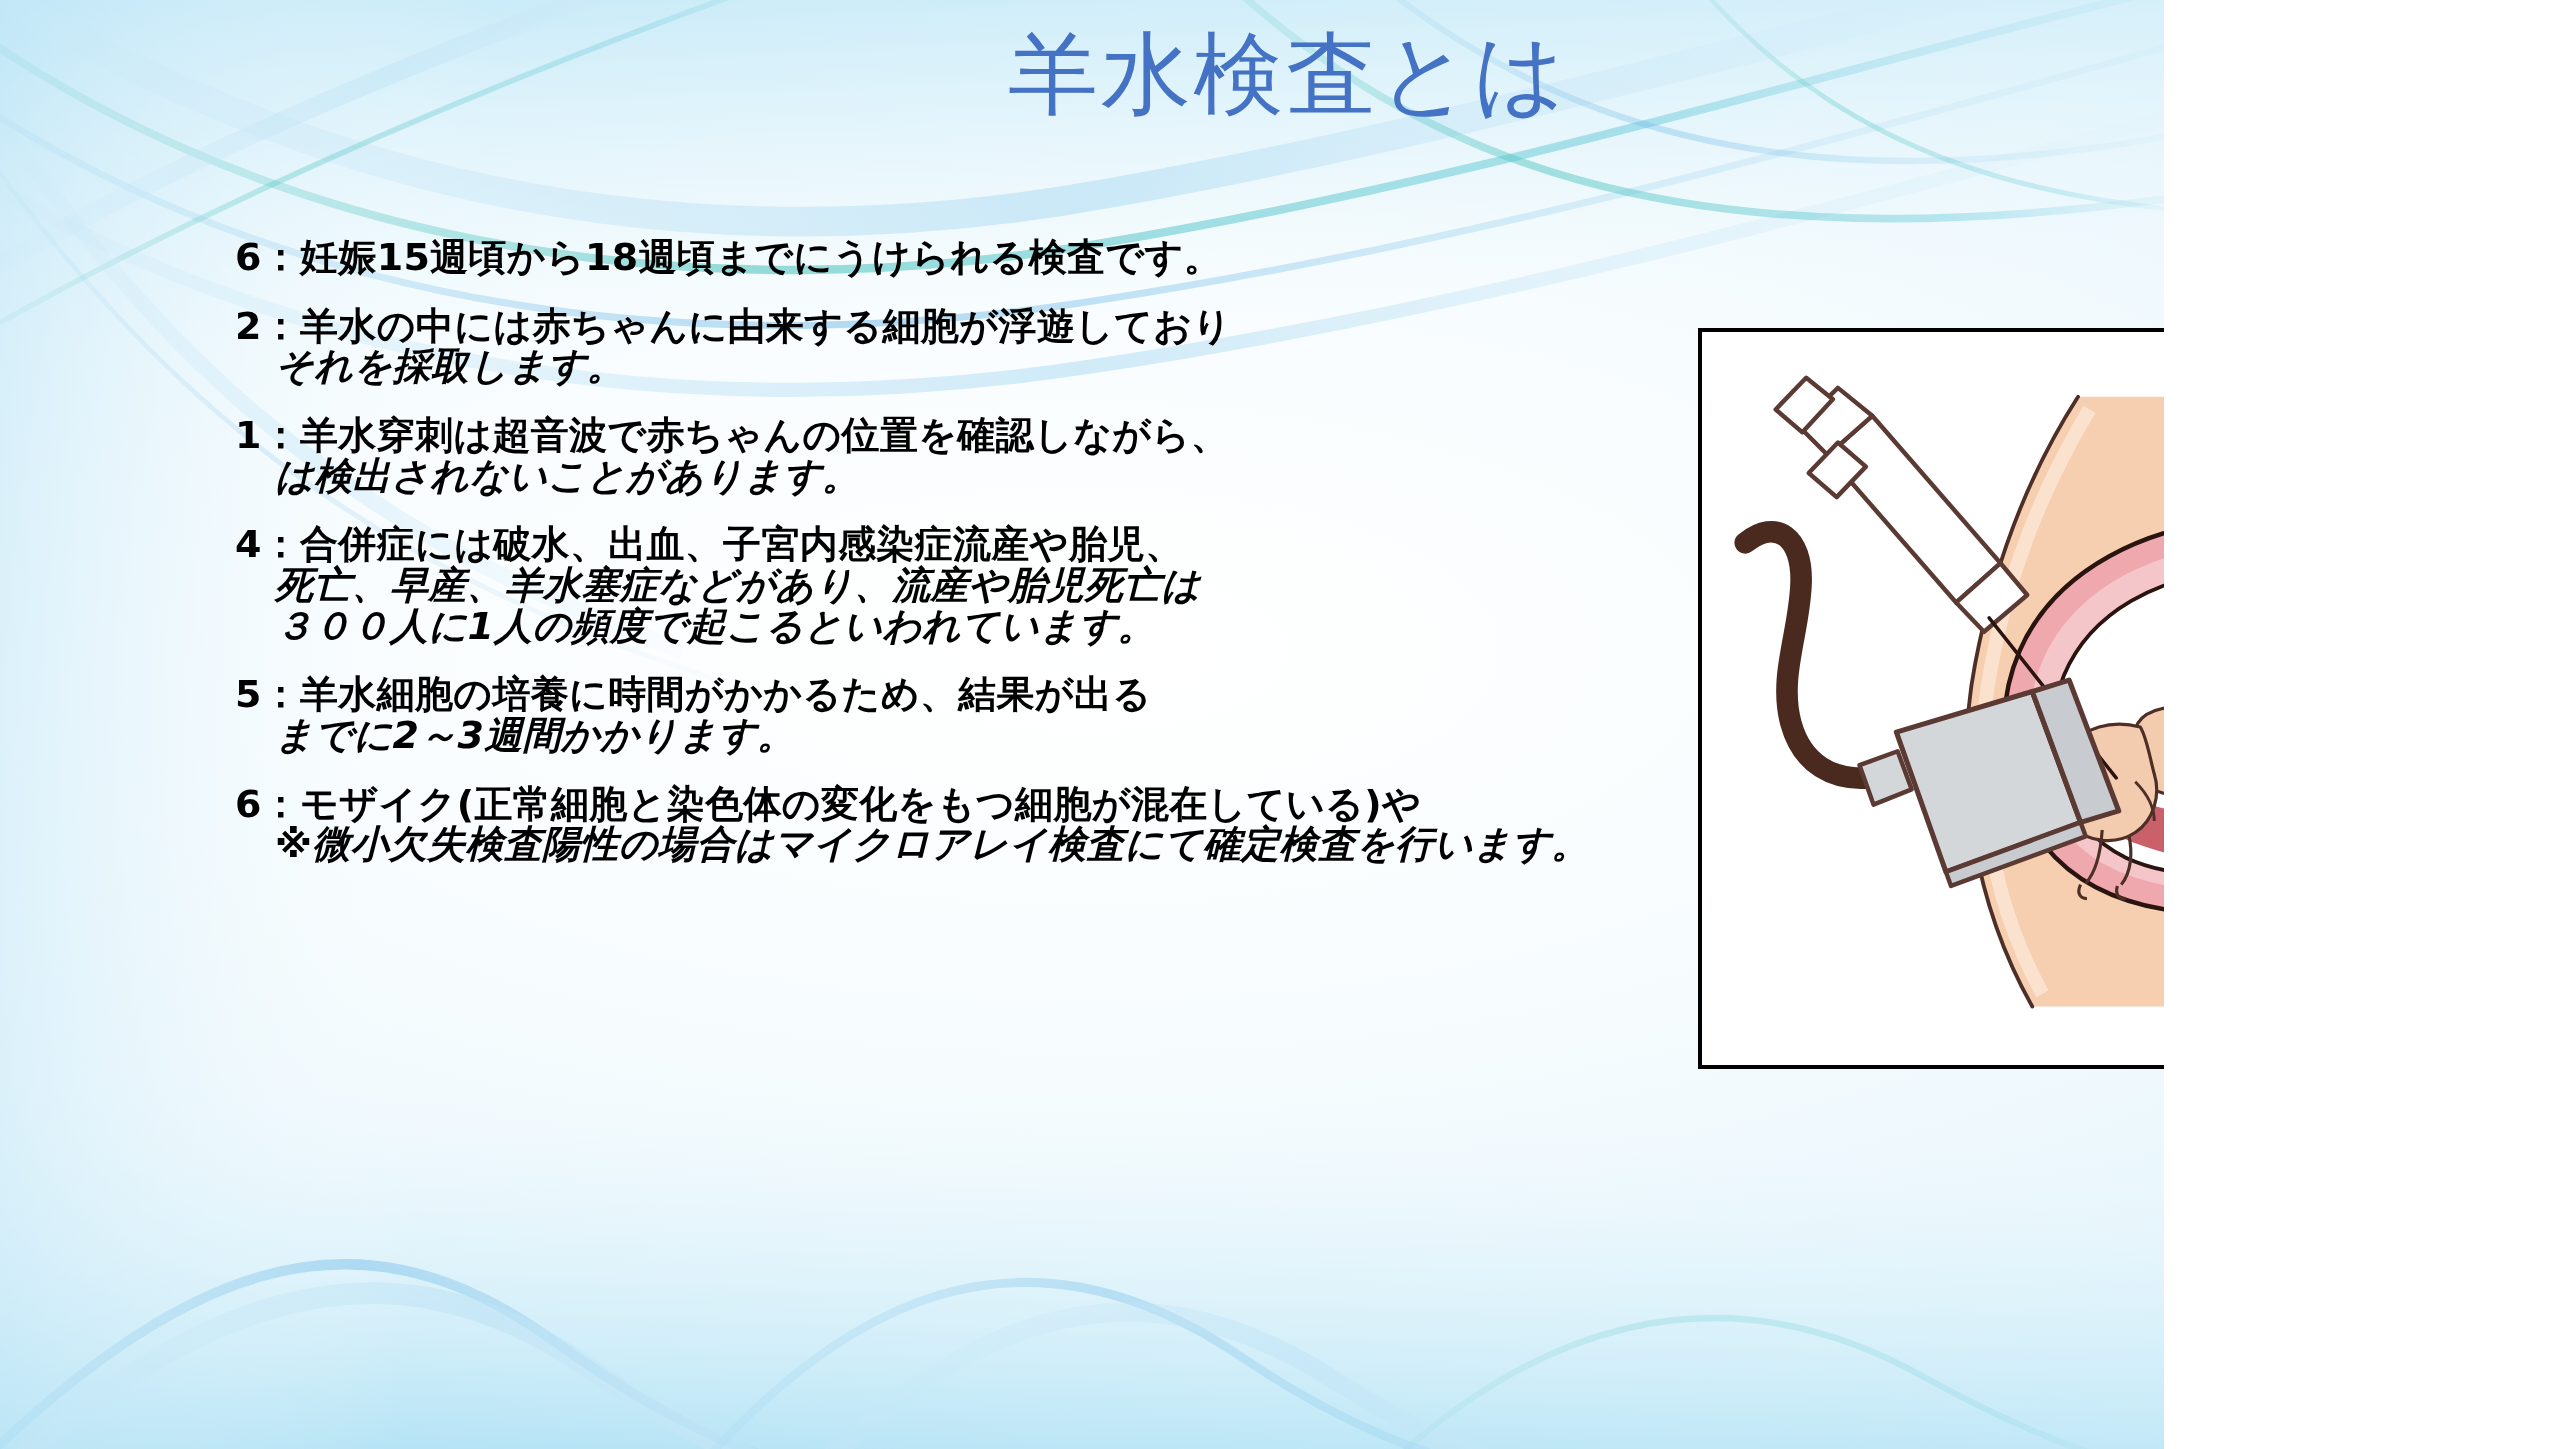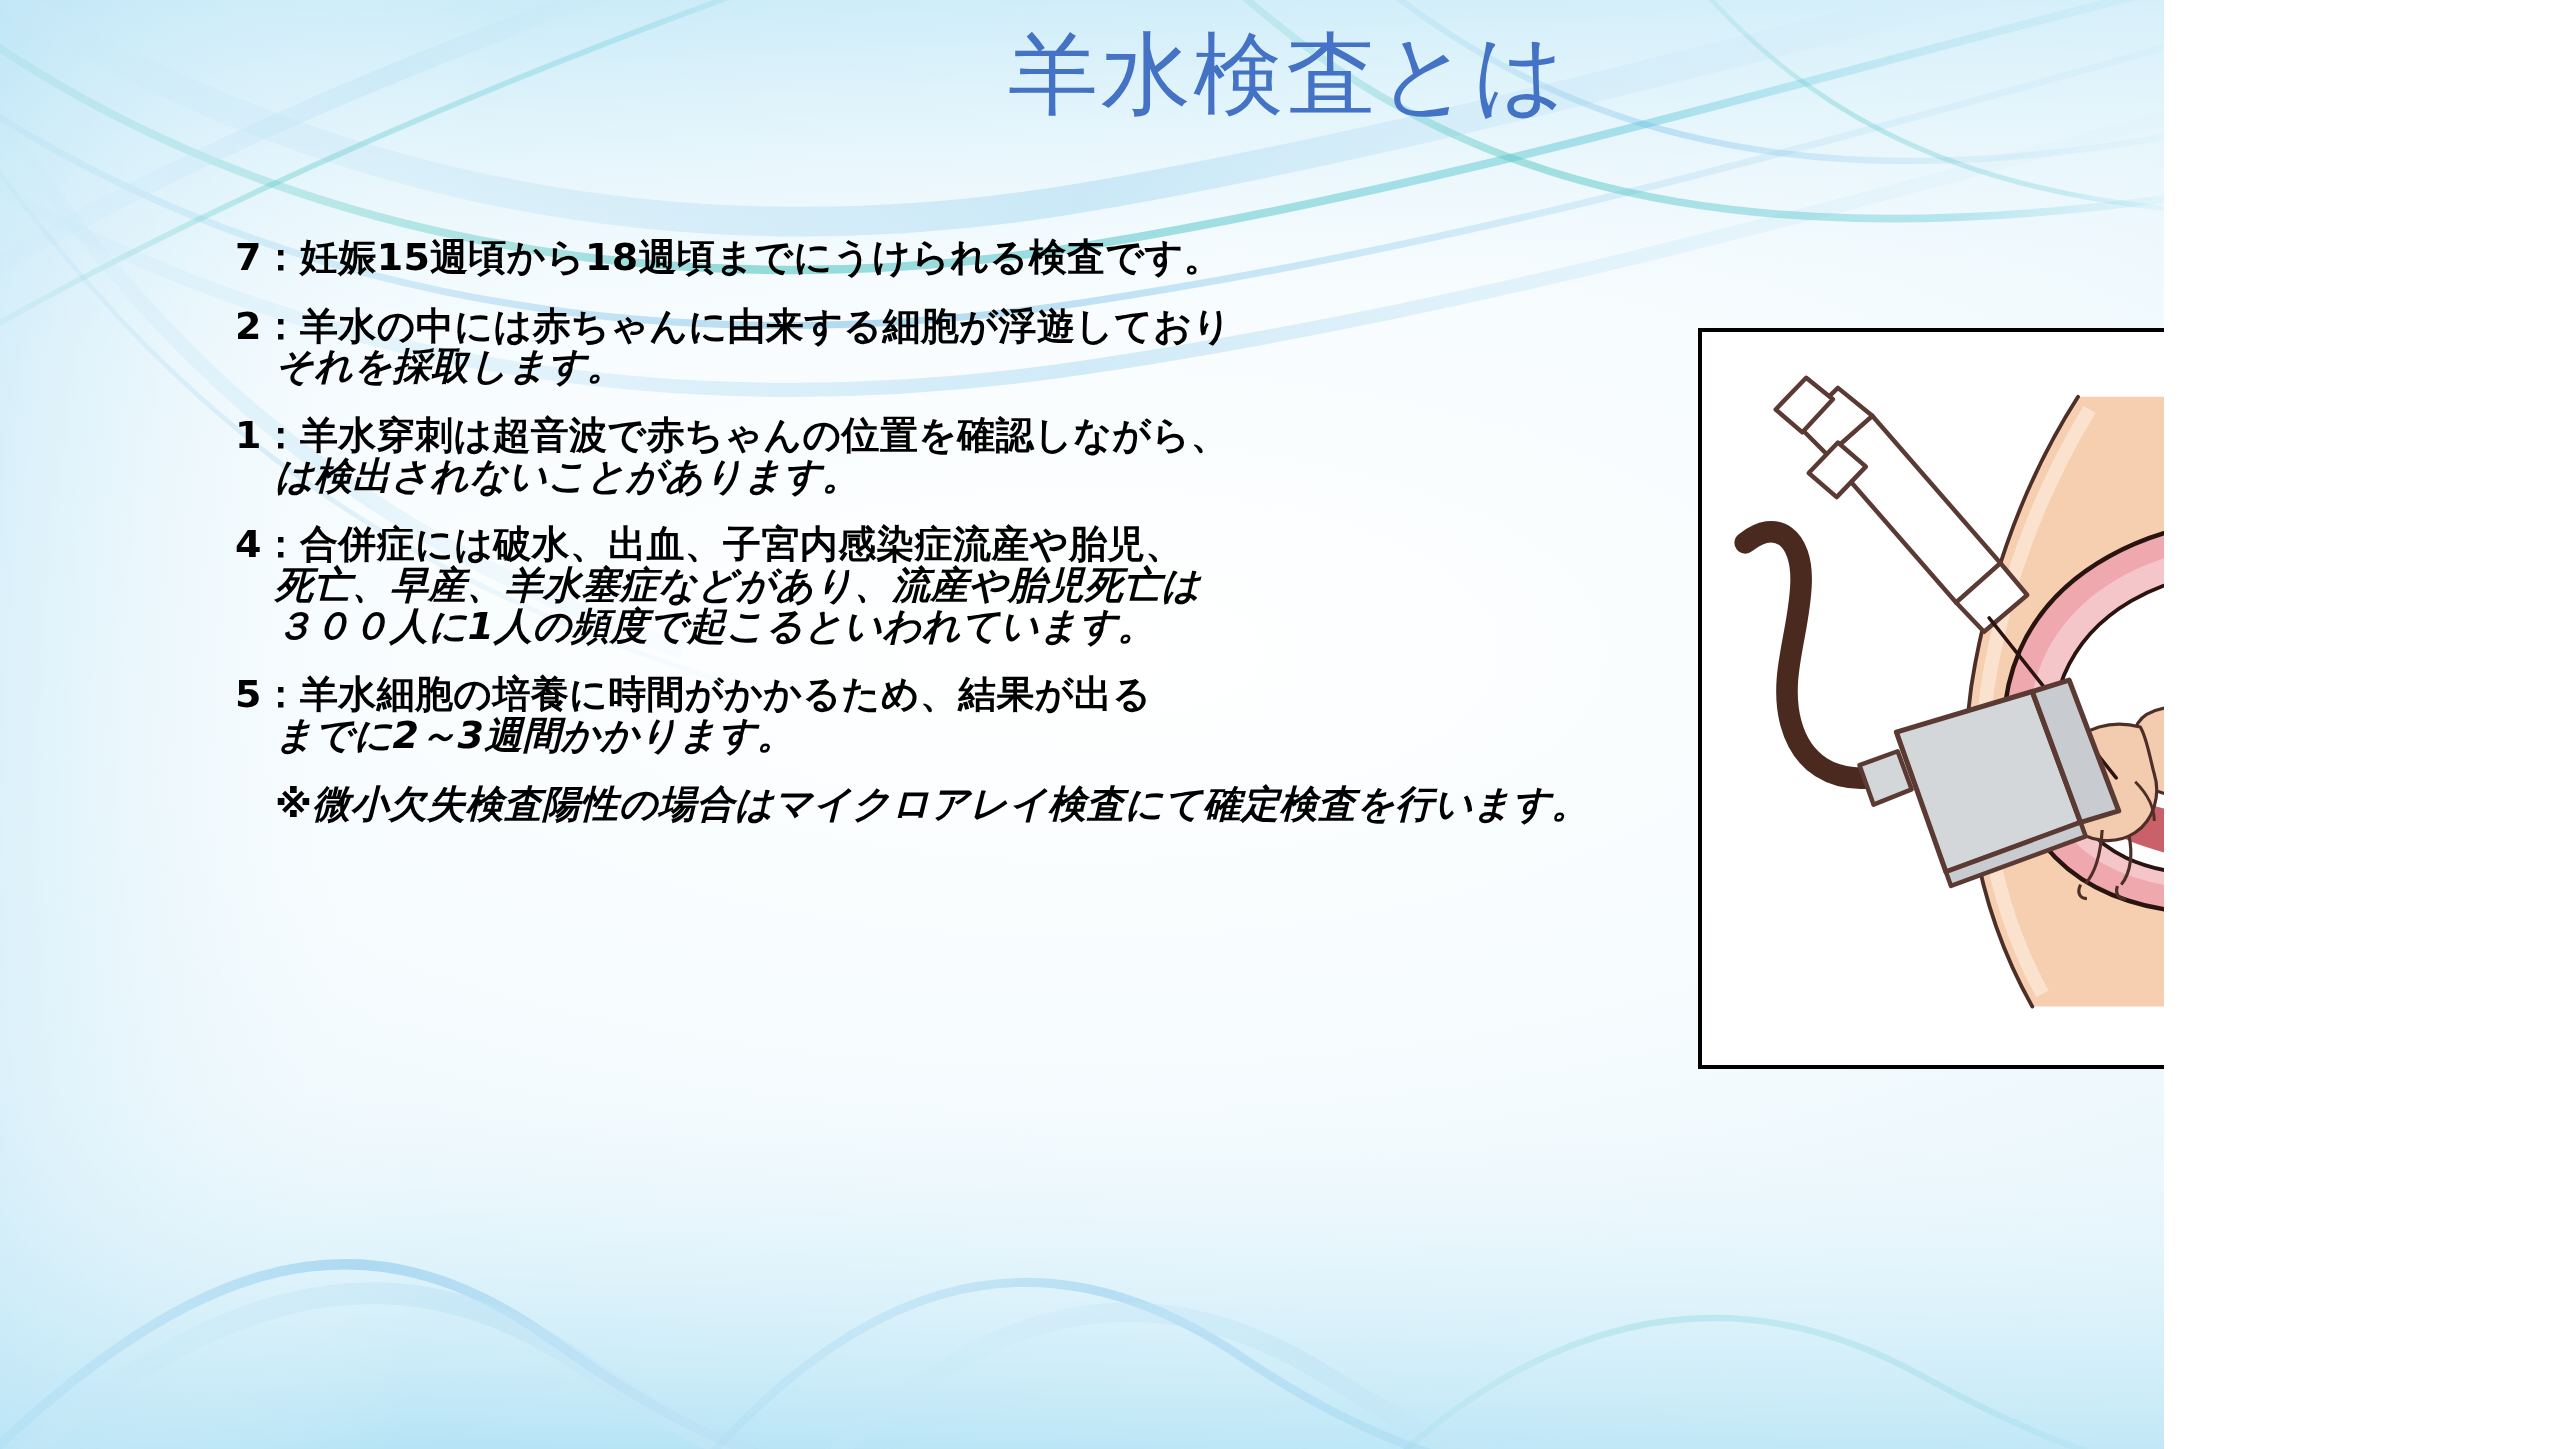--- a/index.html
+++ b/index.html
@@ -112,21 +112,21 @@
     <path d="M1240,2330 C1560,2000 1900,1880 2300,2110 C2620,2290 2900,2340 3260,2280" fill="none" stroke="url(#gBlue)" stroke-width="14" opacity="0.6"></path>
     <path d="M1420,2360 C1760,2050 2080,1930 2480,2150 C2800,2320 3100,2360 3420,2320" fill="none" stroke="url(#gPale)" stroke-width="30" opacity="0.55"></path>
     <path d="M2500,2330 C2820,2050 3180,1960 3560,2140 C3780,2240 3920,2280 4060,2290" fill="none" stroke="url(#gTeal)" stroke-width="10" opacity="0.35"></path>
   </svg>
 
   <div id="title">羊水検査とは</div>
 
   <div id="bodytext">
 
     <div class="item">
-      <span class="ln">7：妊娠15週頃から18週頃までにうけられる検査です。</span>
+      <span class="ln">6：妊娠15週頃から18週頃までにうけられる検査です。</span>
     </div>
 
     <div class="item">
       <span class="ln">2：羊水の中には赤ちゃんに由来する細胞が浮遊しており</span>
       <span class="ln cont">それを採取します。</span>
     </div>
 
     <div class="item">
       <span class="ln">1：羊水穿刺は超音波で赤ちゃんの位置を確認しながら、</span>
       <span class="ln cont">は検出されないことがあります。</span>
@@ -137,20 +137,21 @@
       <span class="ln cont">死亡、早産、羊水塞症などがあり、流産や胎児死亡は</span>
       <span class="ln cont">３００人に1人の頻度で起こるといわれています。</span>
     </div>
 
     <div class="item">
       <span class="ln">5：羊水細胞の培養に時間がかかるため、結果が出る</span>
       <span class="ln cont">までに2～3週間かかります。</span>
     </div>
 
     <div class="item">
+      <span class="ln">6：モザイク(正常細胞と染色体の変化をもつ細胞が混在している)や</span>
       <span class="ln cont">※微小欠失検査陽性の場合はマイクロアレイ検査にて確定検査を行います。</span>
     </div>
 
   </div>
 
   <div id="figure">
     <svg viewBox="0 0 880 1150" xmlns="http://www.w3.org/2000/svg">
 
       <g>
         <path d="M592,100 L880,100 L880,1060 L520,1060

